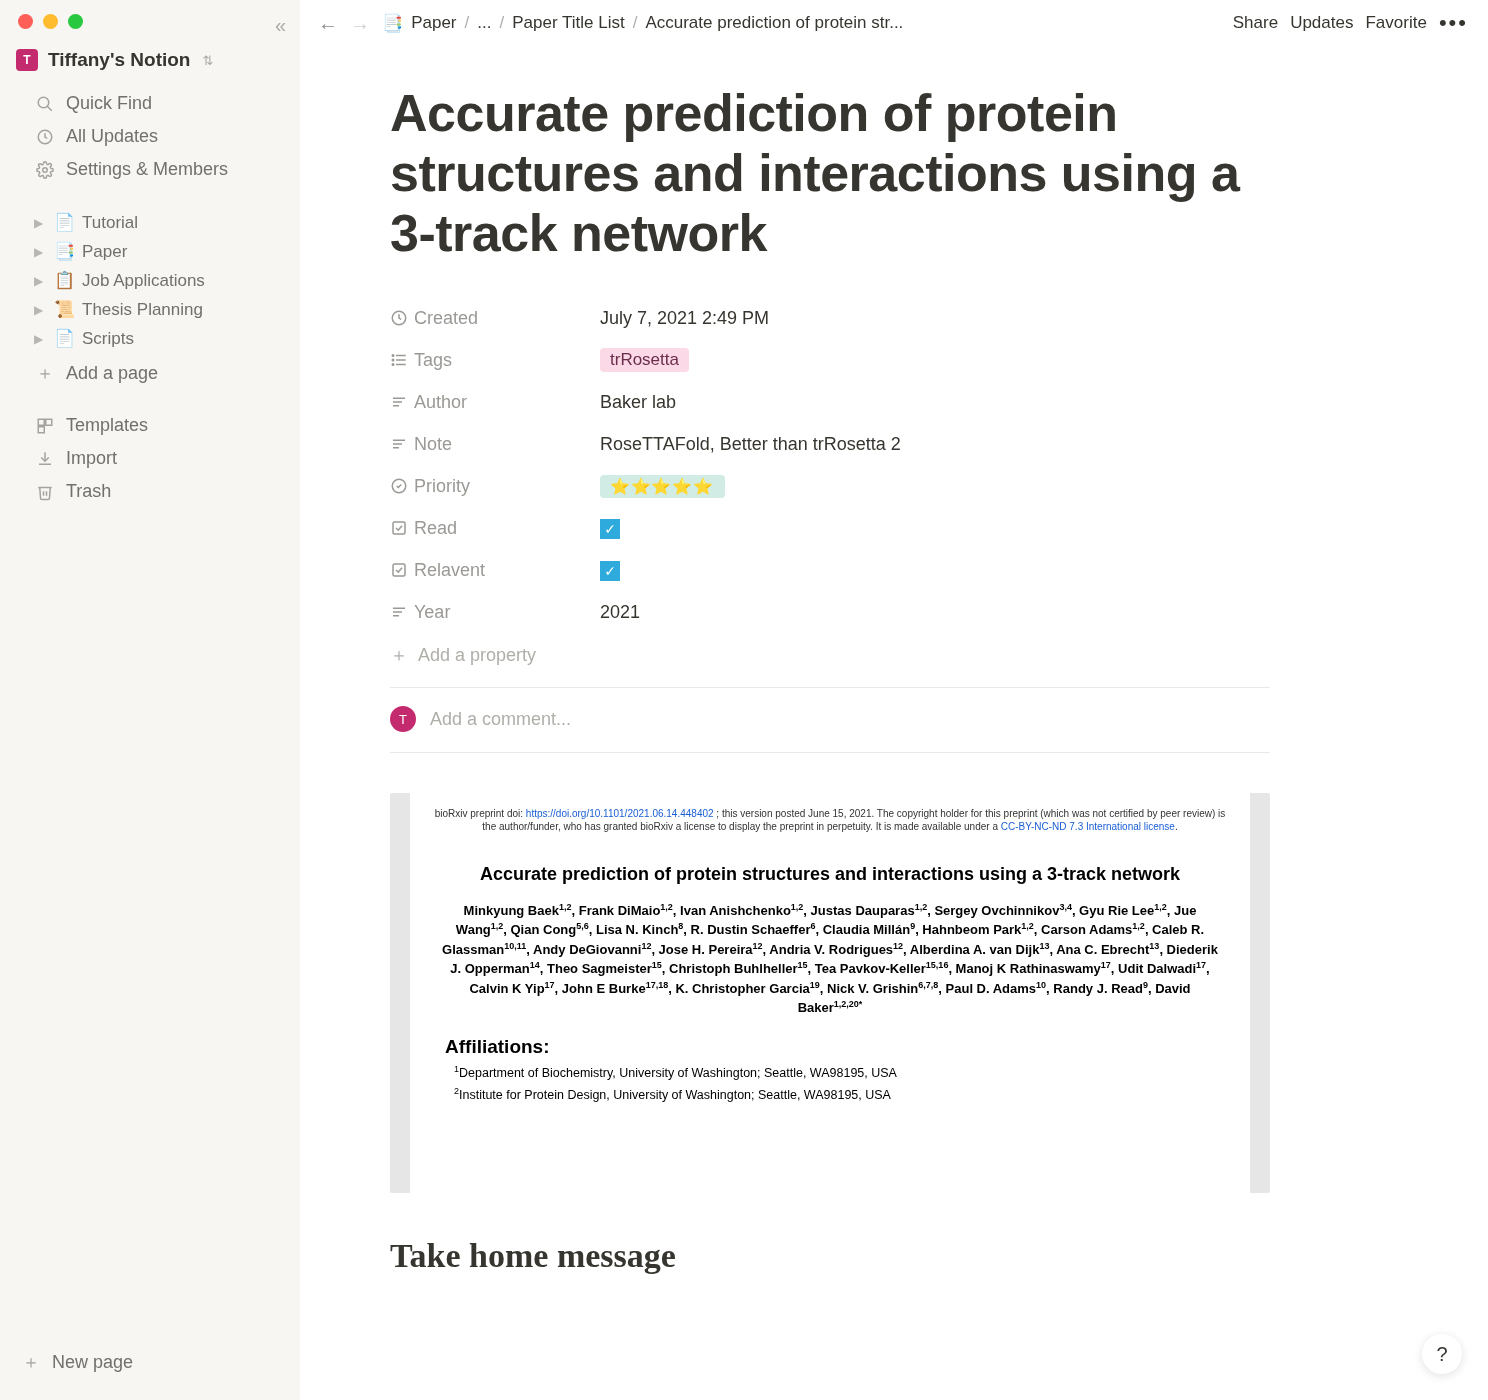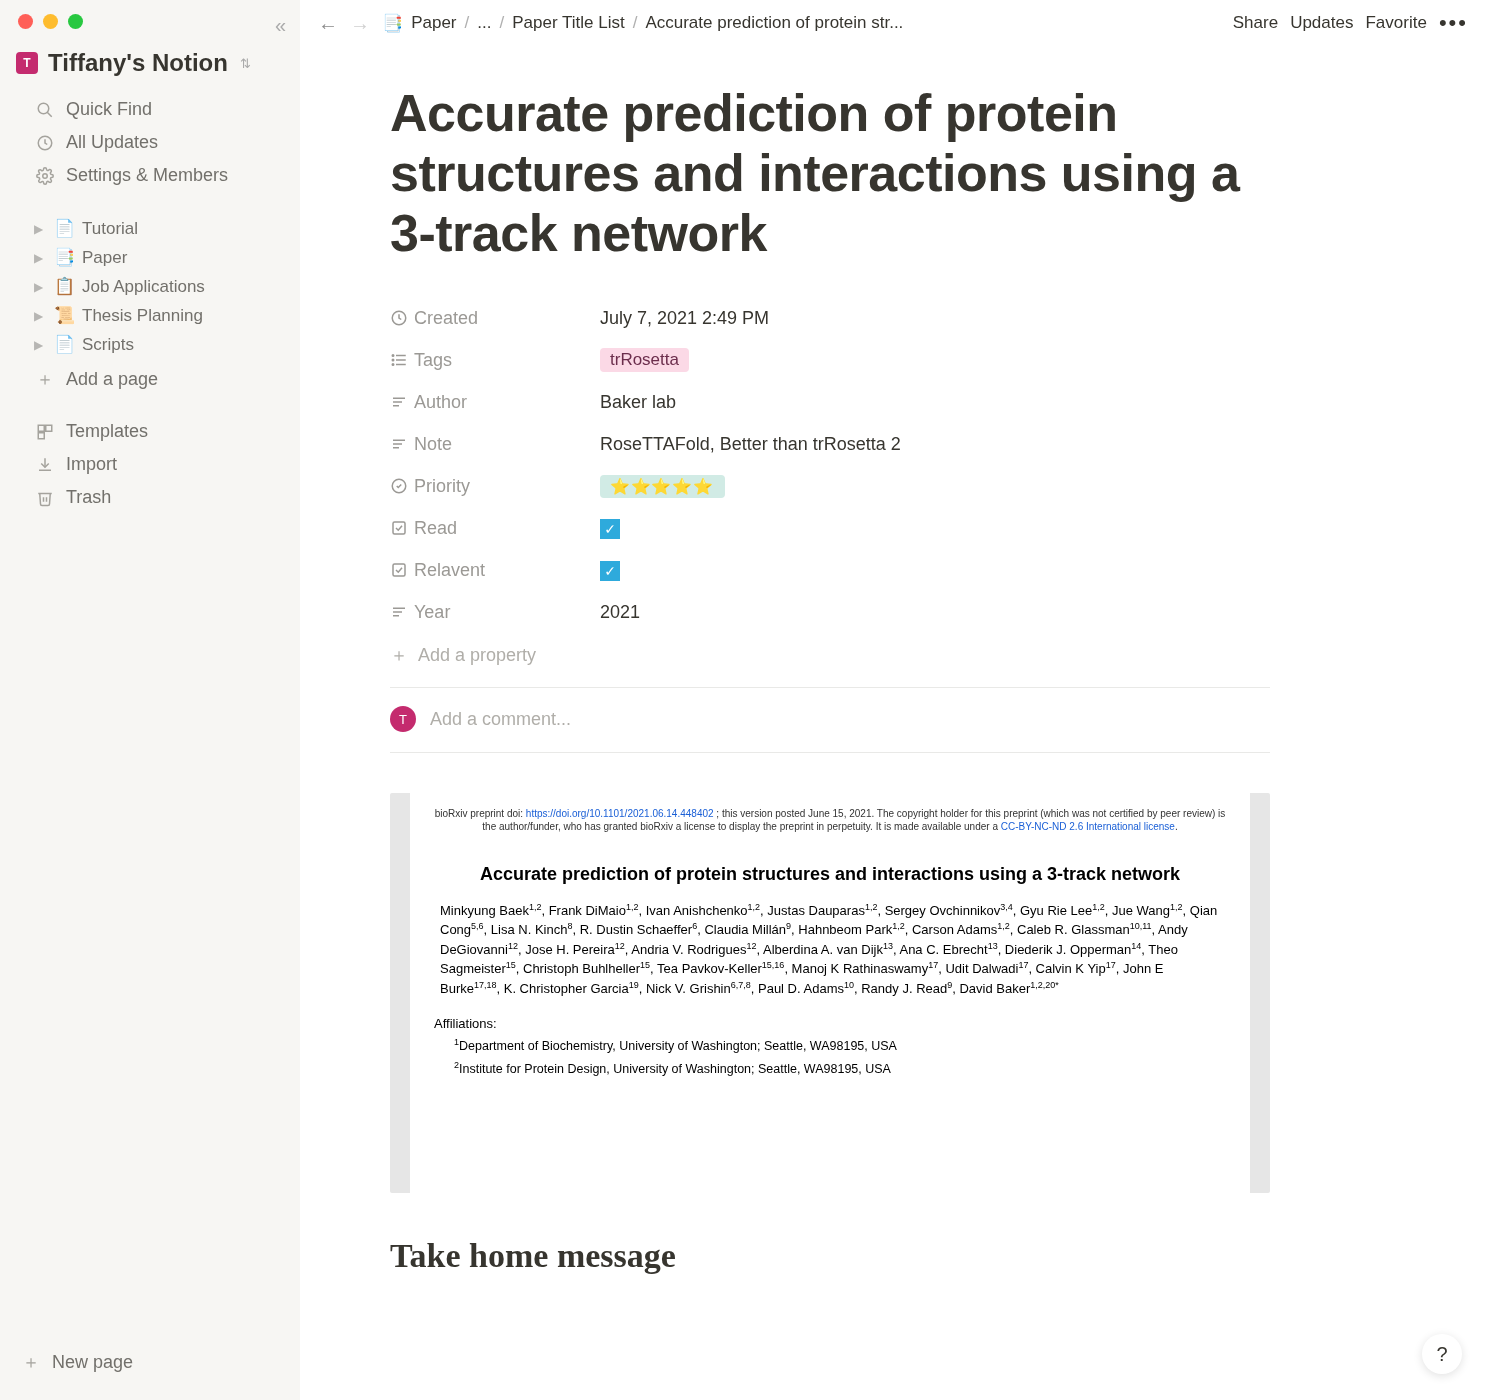--- a/index.html
+++ b/index.html
@@ -6,21 +6,21 @@
 body { display: flex; height: 1400px; width: 1488px; overflow: hidden; background: #fff; }
 .sidebar { width: 300px; background: #f7f6f3; display: flex; flex-direction: column; position: relative; }
 .traffic-lights { display: flex; gap: 10px; padding: 14px 18px; align-items: center; }
 .tl { width: 15px; height: 15px; border-radius: 50%; }
 .tl-red { background: #ff5f57; }
 .tl-yellow { background: #febc2e; }
 .tl-green { background: #28c840; }
 .collapse-icon { position: absolute; right: 14px; top: 14px; color: #aaa; font-size: 20px; }
 .workspace-switcher { display: flex; align-items: center; padding: 6px 16px 14px; gap: 10px; cursor: pointer; }
 .ws-icon { width: 22px; height: 22px; background: #c42b6e; border-radius: 4px; color: #fff; font-weight: 600; font-size: 12px; display: flex; align-items: center; justify-content: center; }
-.ws-name { font-weight: 600; color: #37352f; font-size: 24px; }
+.ws-name { font-weight: 600; color: #37352f; font-size: 19px; }
 .ws-chevron { color: #aaa; font-size: 13px; margin-left: 2px; }
 .side-section { padding: 2px 24px; }
 .side-item { display: flex; align-items: center; gap: 10px; padding: 6px 10px; color: #72706b; font-size: 18px; cursor: pointer; border-radius: 4px; }
 .side-item .icon-slot { width: 22px; display: flex; justify-content: center; color: #a5a39d; }
 .page-list { margin-top: 18px; }
 .page-item { display: flex; align-items: center; gap: 6px; padding: 4px 10px; color: #72706b; font-size: 17px; cursor: pointer; }
 .page-item .chev { color: #b7b6b3; font-size: 12px; width: 14px; }
 .page-item .emoji { width: 22px; text-align: center; }
 .bottom-section { margin-top: 14px; }
 .sidebar-footer { margin-top: auto; padding: 16px 10px 20px; }
@@ -47,22 +47,22 @@
 .add-prop { display: flex; align-items: center; gap: 10px; color: #b0aea9; font-size: 18px; padding: 10px 0 16px; cursor: pointer; }
 .divider { border: none; border-top: 1px solid #e9e9e7; margin: 4px 0 18px; }
 .comment-row { display: flex; align-items: center; gap: 14px; padding-bottom: 20px; border-bottom: 1px solid #e9e9e7; }
 .avatar { width: 26px; height: 26px; background: #c42b6e; border-radius: 50%; color: #fff; font-size: 13px; display: flex; align-items: center; justify-content: center; }
 .comment-placeholder { color: #b0aea9; font-size: 18px; }
 .pdf-embed { margin-top: 40px; background: #e6e6e6; padding: 0 20px; height: 400px; overflow: hidden; border-radius: 2px; position: relative; }
 .pdf-page { background: #fff; margin: 0 auto; width: 100%; max-width: 840px; height: 100%; padding: 14px 20px; font-family: "Times New Roman", serif; font-size: 12px; color: #000; }
 .pdf-header { text-align: center; font-size: 10px; line-height: 1.3; color: #333; }
 .pdf-header a { color: #1a5fd6; }
 .pdf-title { text-align: center; font-weight: 700; font-size: 18px; margin-top: 30px; line-height: 1.3; }
-.pdf-authors { text-align: left; font-size: 13px; margin-top: 14px; line-height: 1.4; padding: 0 10px; }
-.pdf-aff-head { font-weight: 400; font-size: 13px; margin-top: 18px; margin-left: 4px; }
+.pdf-authors { text-align: center; font-size: 13px; margin-top: 14px; line-height: 1.4; padding: 0 10px; font-weight: bold; }
+.pdf-aff-head { font-weight: 700; font-size: 19px; margin-top: 18px; margin-left: 15px; }
 .pdf-aff { font-size: 12.5px; margin-left: 24px; margin-top: 6px; }
 sup { font-size: 9px; }
 .section-heading { font-size: 34px; font-weight: 800; color: #37352f; margin-top: 44px; font-family: Liberation Serif, serif; }
 .help-btn { position: fixed; bottom: 26px; right: 26px; width: 40px; height: 40px; border-radius: 50%; background: #fff; box-shadow: 0 2px 10px rgba(0,0,0,0.12); display: flex; align-items: center; justify-content: center; font-size: 20px; color: #37352f; cursor: pointer; }
 svg { display: block; }
 </style>
 </head>
 <body>
 
 <div class="sidebar">
@@ -339,21 +339,21 @@
       <div class="avatar">T</div>
       <span class="comment-placeholder">Add a comment...</span>
     </div>
 
     <div class="pdf-embed">
       <div class="pdf-page">
         <div class="pdf-header">
           <span>bioRxiv preprint doi: </span>
           <a>https://doi.org/10.1101/2021.06.14.448402</a>
           <span>; this version posted June 15, 2021. The copyright holder for this preprint (which was not certified by peer review) is the author/funder, who has granted bioRxiv a license to display the preprint in perpetuity. It is made available under a</span>
-          <a>CC-BY-NC-ND 2.6 International license</a>.
+          <a>CC-BY-NC-ND 7.3 International license</a>.
         </div>
         <div class="pdf-title">Accurate prediction of protein structures and interactions using a 3-track network</div>
         <div class="pdf-authors">
           Minkyung Baek<sup>1,2</sup>, Frank DiMaio<sup>1,2</sup>, Ivan Anishchenko<sup>1,2</sup>, Justas Dauparas<sup>1,2</sup>, Sergey Ovchinnikov<sup>3,4</sup>, Gyu Rie Lee<sup>1,2</sup>, Jue Wang<sup>1,2</sup>, Qian Cong<sup>5,6</sup>, Lisa N. Kinch<sup>8</sup>, R. Dustin Schaeffer<sup>6</sup>, Claudia Millán<sup>9</sup>, Hahnbeom Park<sup>1,2</sup>, Carson Adams<sup>1,2</sup>, Caleb R. Glassman<sup>10,11</sup>, Andy DeGiovanni<sup>12</sup>, Jose H. Pereira<sup>12</sup>, Andria V. Rodrigues<sup>12</sup>, Alberdina A. van Dijk<sup>13</sup>, Ana C. Ebrecht<sup>13</sup>, Diederik J. Opperman<sup>14</sup>, Theo Sagmeister<sup>15</sup>, Christoph Buhlheller<sup>15</sup>, Tea Pavkov-Keller<sup>15,16</sup>, Manoj K Rathinaswamy<sup>17</sup>, Udit Dalwadi<sup>17</sup>, Calvin K Yip<sup>17</sup>, John E Burke<sup>17,18</sup>, K. Christopher Garcia<sup>19</sup>, Nick V. Grishin<sup>6,7,8</sup>, Paul D. Adams<sup>10</sup>, Randy J. Read<sup>9</sup>, David Baker<sup>1,2,20*</sup>
         </div>
         <div class="pdf-aff-head">Affiliations:</div>
         <div class="pdf-aff"><sup>1</sup><span>Department of Biochemistry, University of Washington; Seattle, WA98195, USA</span></div>
         <div class="pdf-aff"><sup>2</sup><span>Institute for Protein Design, University of Washington; Seattle, WA98195, USA</span></div>
       </div>
     </div>

